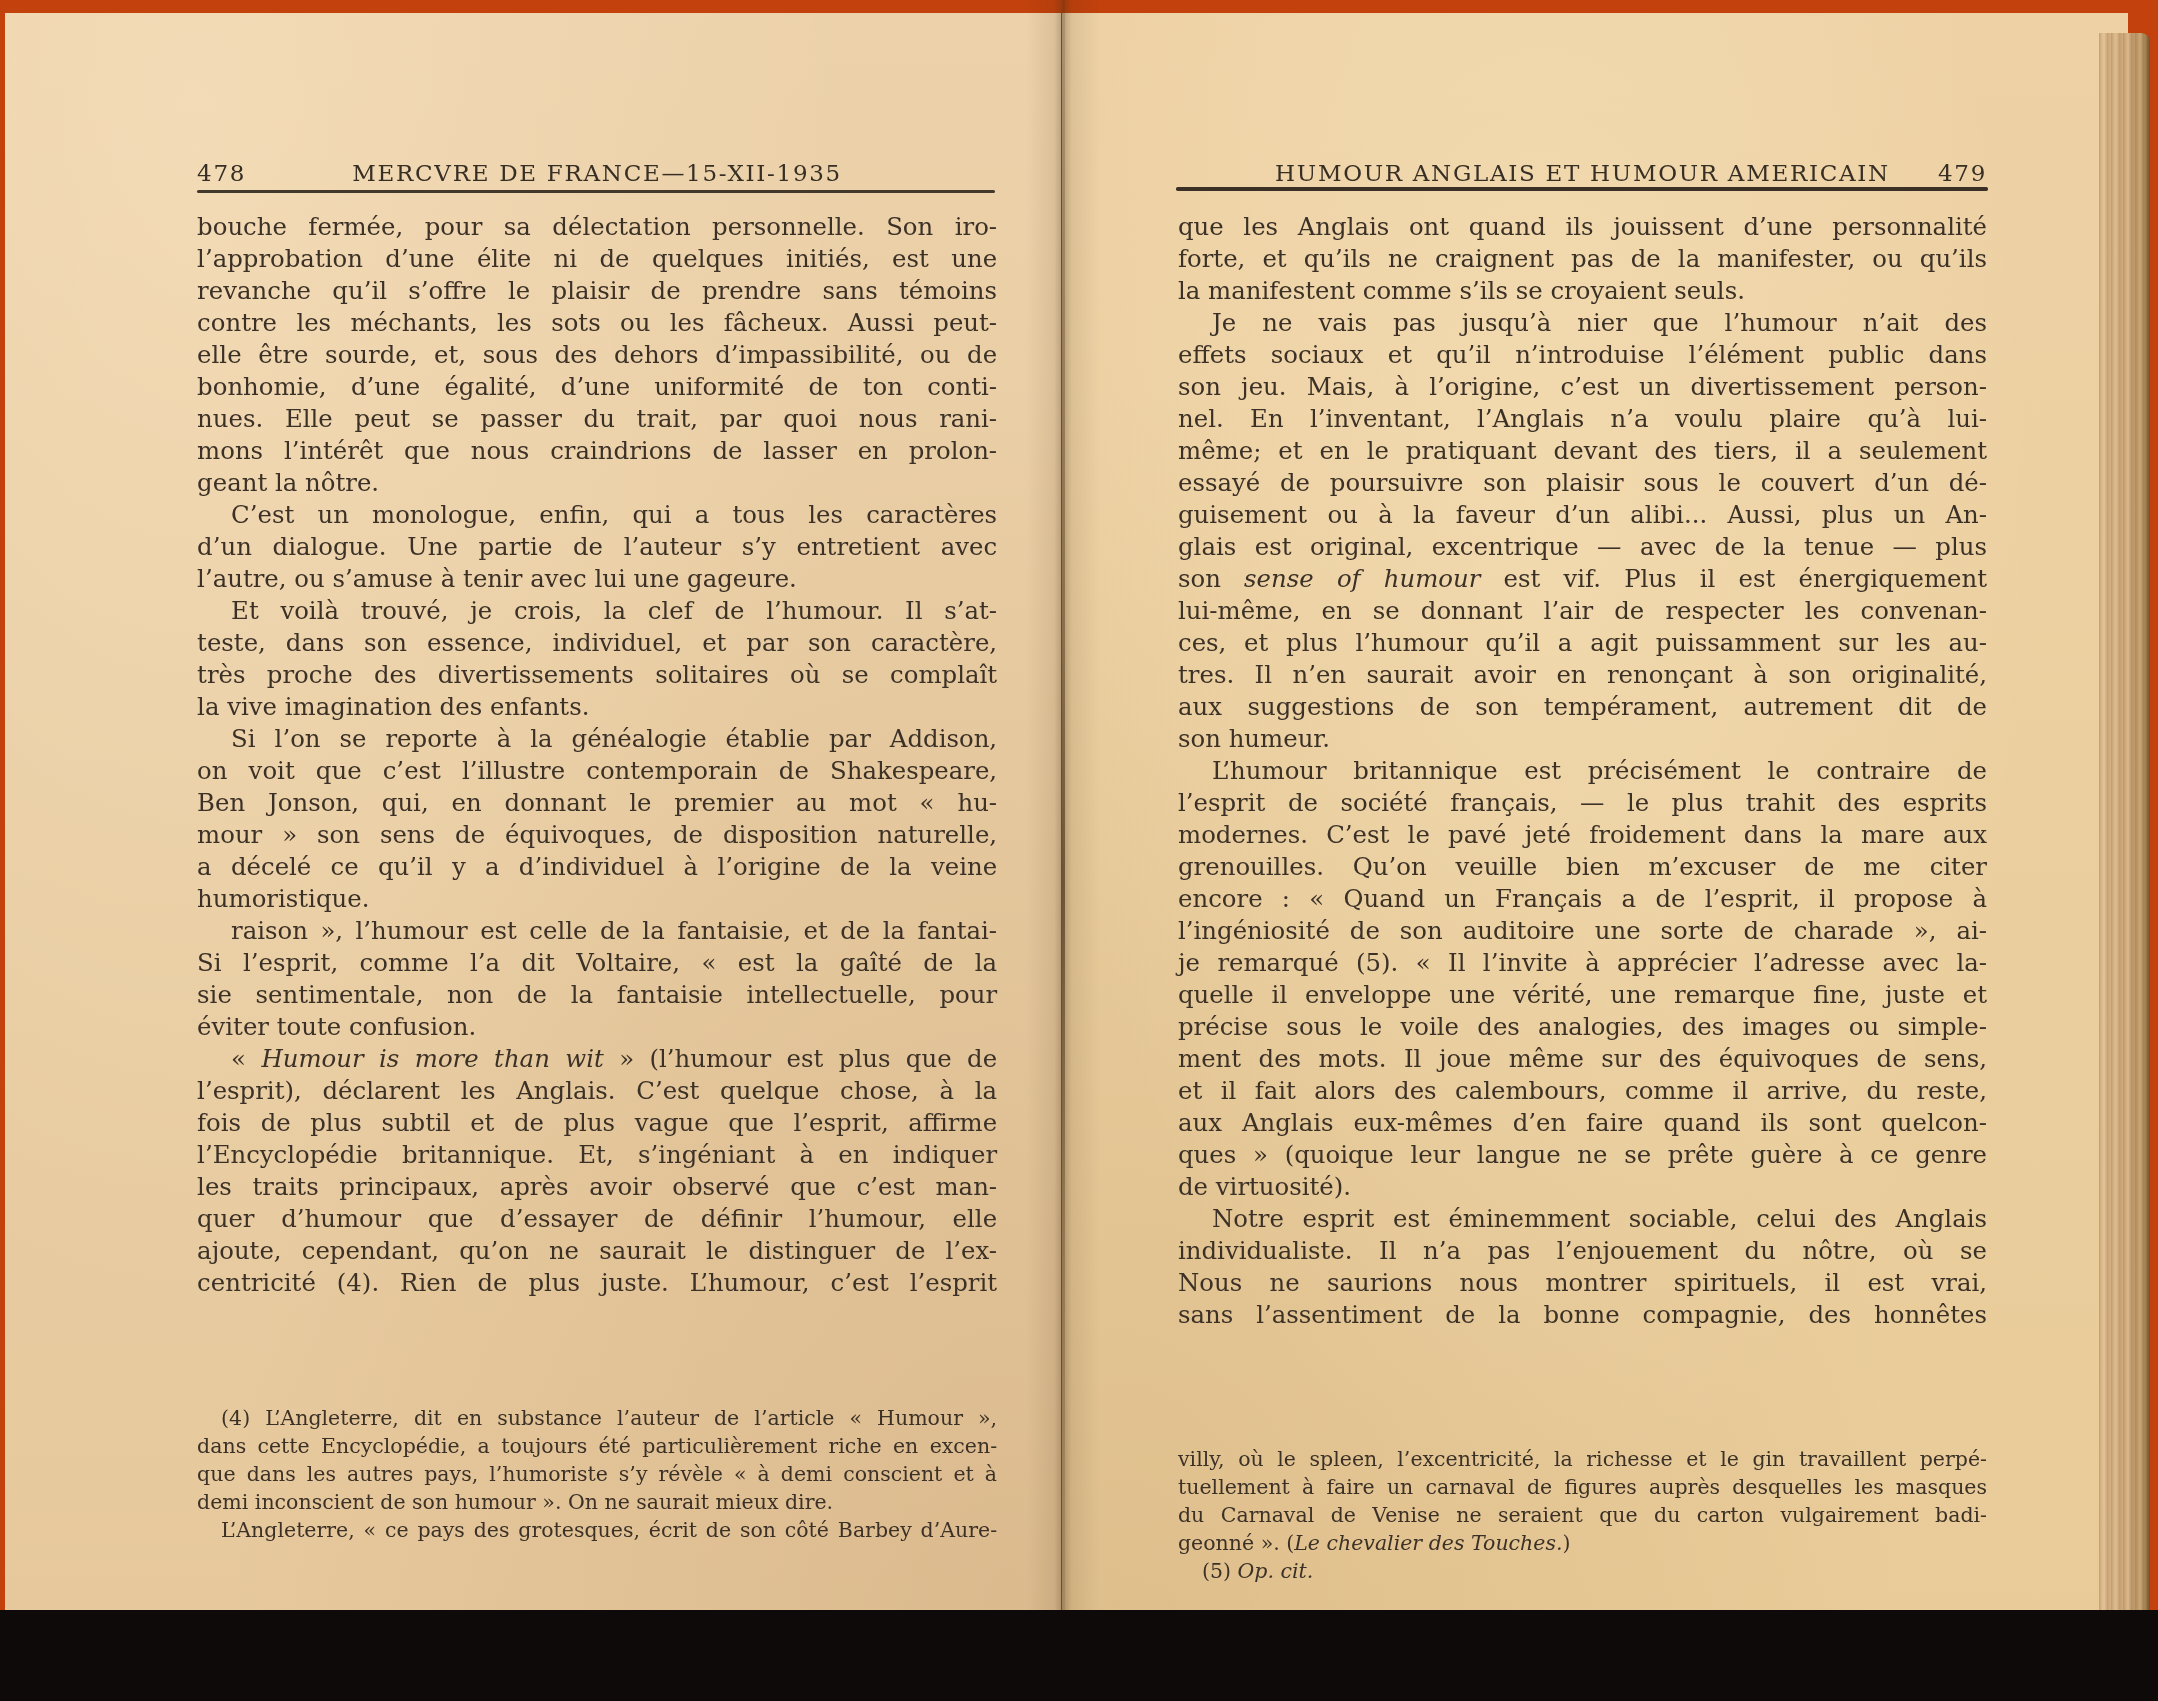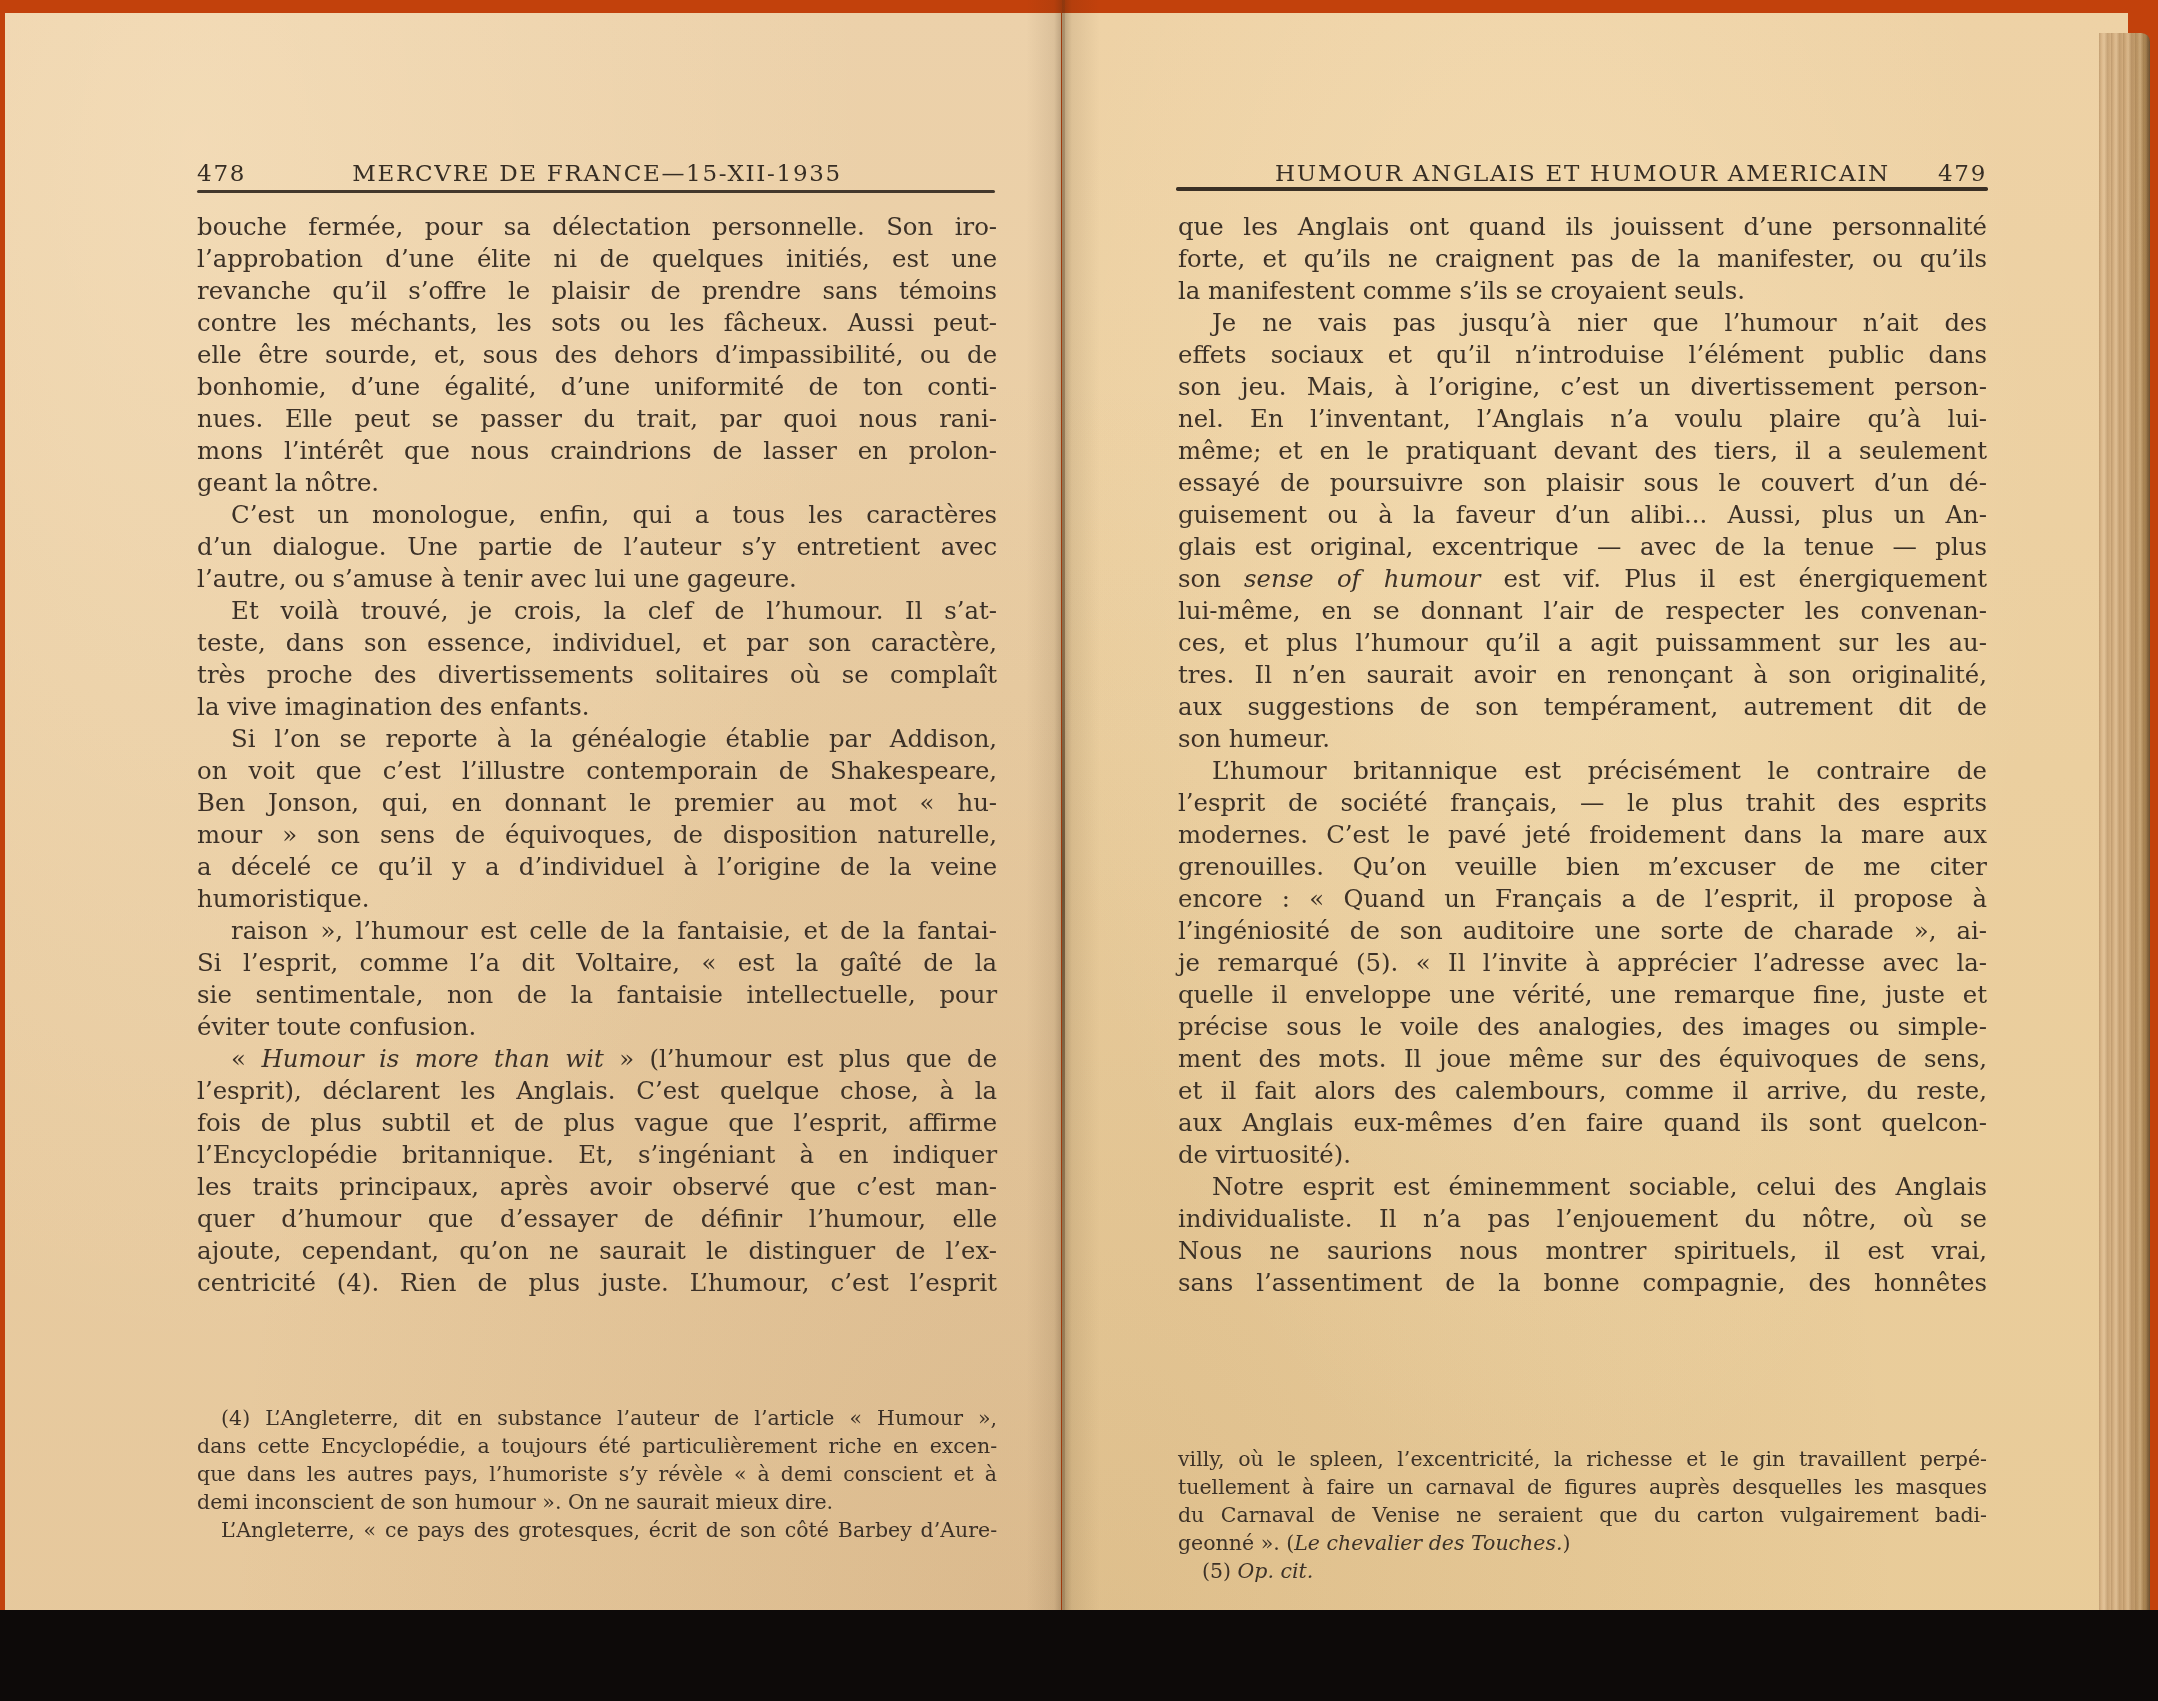--- a/index.html
+++ b/index.html
@@ -198,20 +198,21 @@
           <div class="line">modernes. C’est le pavé jeté froidement dans la mare aux</div>
           <div class="line">grenouilles. Qu’on veuille bien m’excuser de me citer</div>
           <div class="line">encore : « Quand un Français a de l’esprit, il propose à</div>
           <div class="line">l’ingéniosité de son auditoire une sorte de charade », ai-</div>
           <div class="line">je remarqué (5). « Il l’invite à apprécier l’adresse avec la-</div>
           <div class="line">quelle il enveloppe une vérité, une remarque fine, juste et</div>
           <div class="line">précise sous le voile des analogies, des images ou simple-</div>
           <div class="line">ment des mots. Il joue même sur des équivoques de sens,</div>
           <div class="line">et il fait alors des calembours, comme il arrive, du reste,</div>
           <div class="line">aux Anglais eux-mêmes d’en faire quand ils sont quelcon-</div>
+          <div class="line">ques » (quoique leur langue ne se prête guère à ce genre</div>
           <div class="line endline">de virtuosité).</div>
         </div>
         <div class="para indent">
           <div class="line">Notre esprit est éminemment sociable, celui des Anglais</div>
           <div class="line">individualiste. Il n’a pas l’enjouement du nôtre, où se</div>
           <div class="line">Nous ne saurions nous montrer spirituels, il est vrai,</div>
           <div class="line">sans l’assentiment de la bonne compagnie, des honnêtes</div>
         </div>
       </div>
     <div class="fn-col fn-right">

